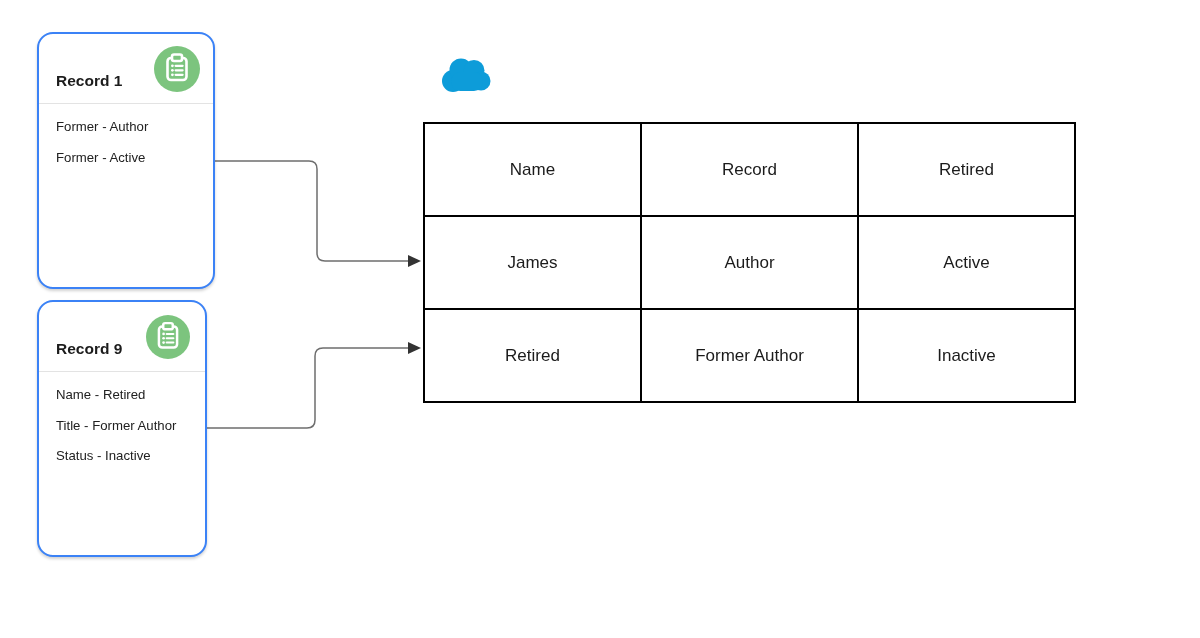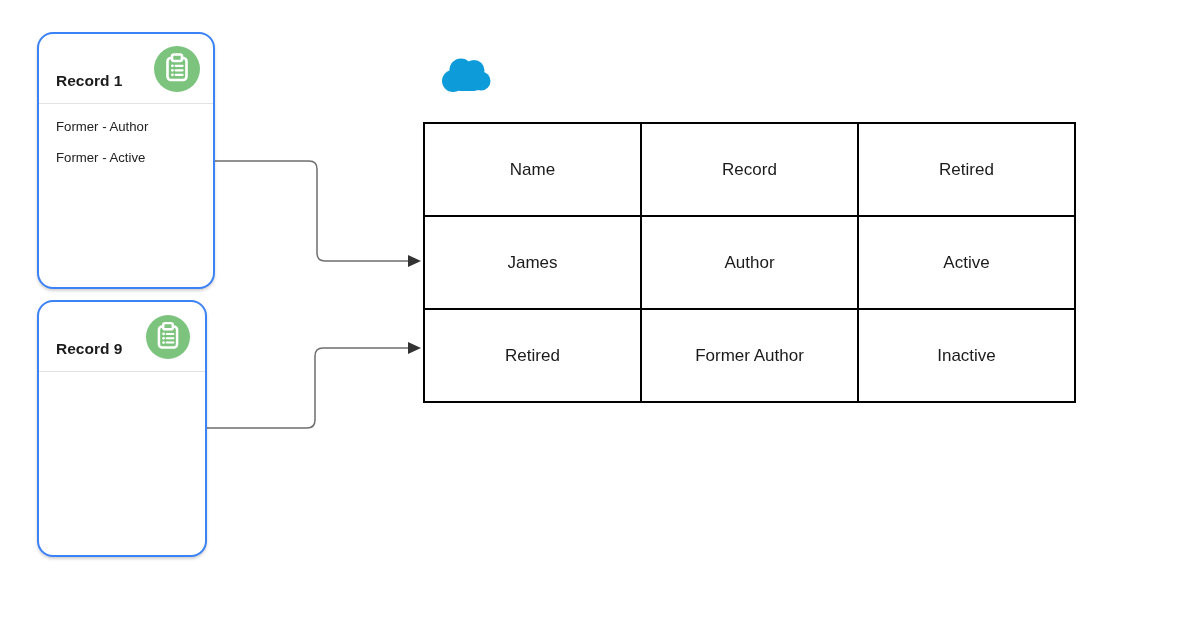--- a/index.html
+++ b/index.html
@@ -123,20 +123,25 @@
       <rect x="13.5" y="12" width="19" height="22" rx="3.5" fill="none" stroke="#ffffff" stroke-width="2.6"></rect>
       <rect x="18" y="8.5" width="10" height="6.5" rx="2" stroke="#ffffff" stroke-width="2.6" fill="#7cc47e"></rect>
       <circle cx="18.4" cy="19.8" r="1.4" fill="#ffffff"></circle>
       <line x1="21.6" y1="19.8" x2="28.6" y2="19.8" stroke="#ffffff" stroke-width="2.2" stroke-linecap="round"></line>
       <circle cx="18.4" cy="24.3" r="1.4" fill="#ffffff"></circle>
       <line x1="21.6" y1="24.3" x2="28.6" y2="24.3" stroke="#ffffff" stroke-width="2.2" stroke-linecap="round"></line>
       <circle cx="18.4" cy="28.8" r="1.4" fill="#ffffff"></circle>
       <line x1="21.6" y1="28.8" x2="28.6" y2="28.8" stroke="#ffffff" stroke-width="2.2" stroke-linecap="round"></line>
     </svg>
     <div class="card-divider"></div>
+    <div class="card-fields">
+      <div class="card-field">Name - Retired</div>
+      <div class="card-field">Title - Former Author</div>
+      <div class="card-field">Status - Inactive</div>
+    </div>
   </div>
 
   <svg class="sf-logo" viewBox="0 0 56 42">
     <g fill="#0d9cd9">
       <circle cx="16" cy="25" r="11"></circle>
       <circle cx="24" cy="14" r="11.5"></circle>
       <circle cx="37" cy="14.5" r="10.5"></circle>
       <circle cx="44" cy="25" r="9.5"></circle>
       <rect x="14" y="16" width="32" height="19" rx="9"></rect>
     </g>

